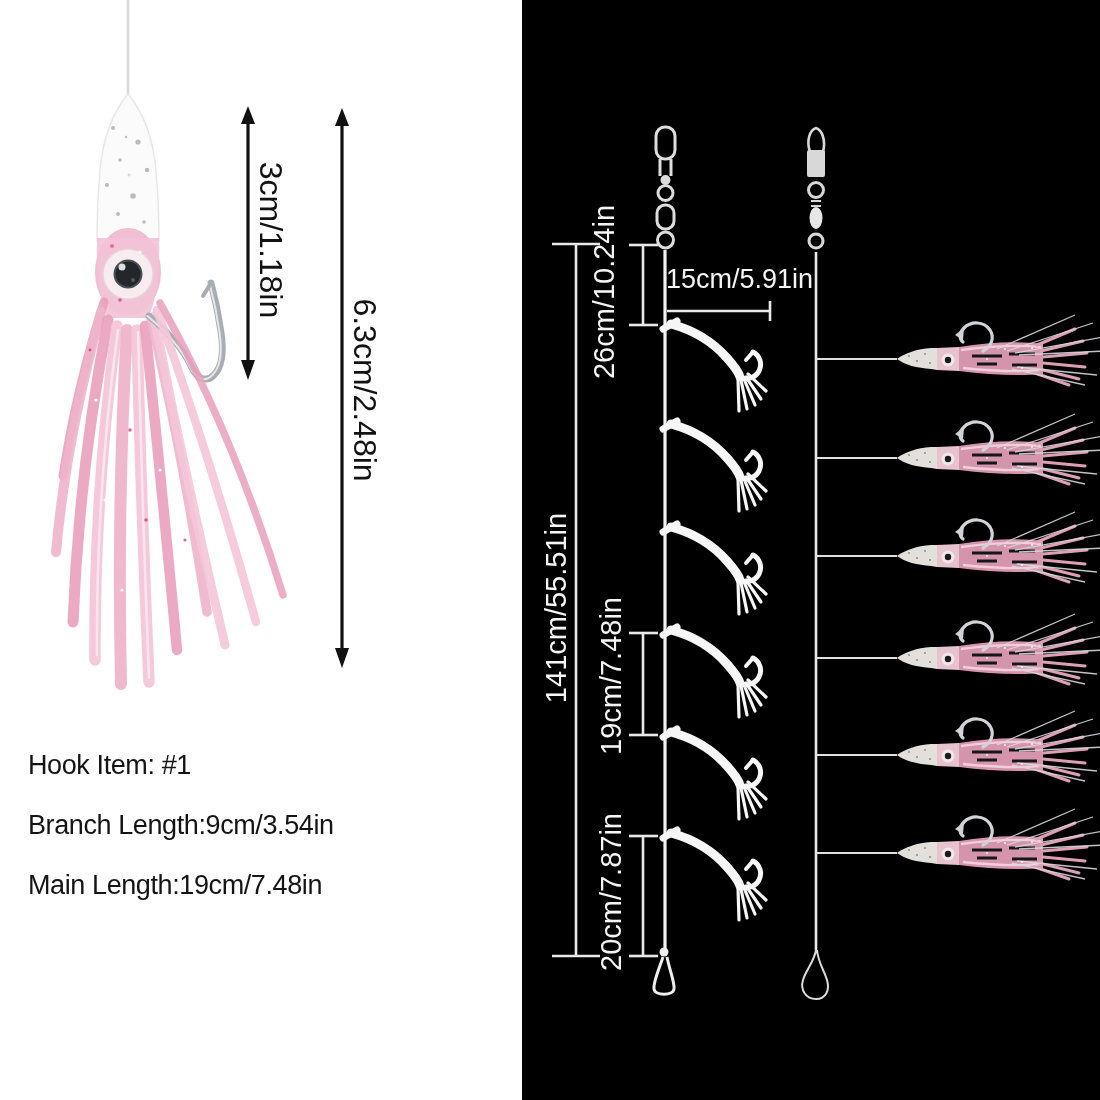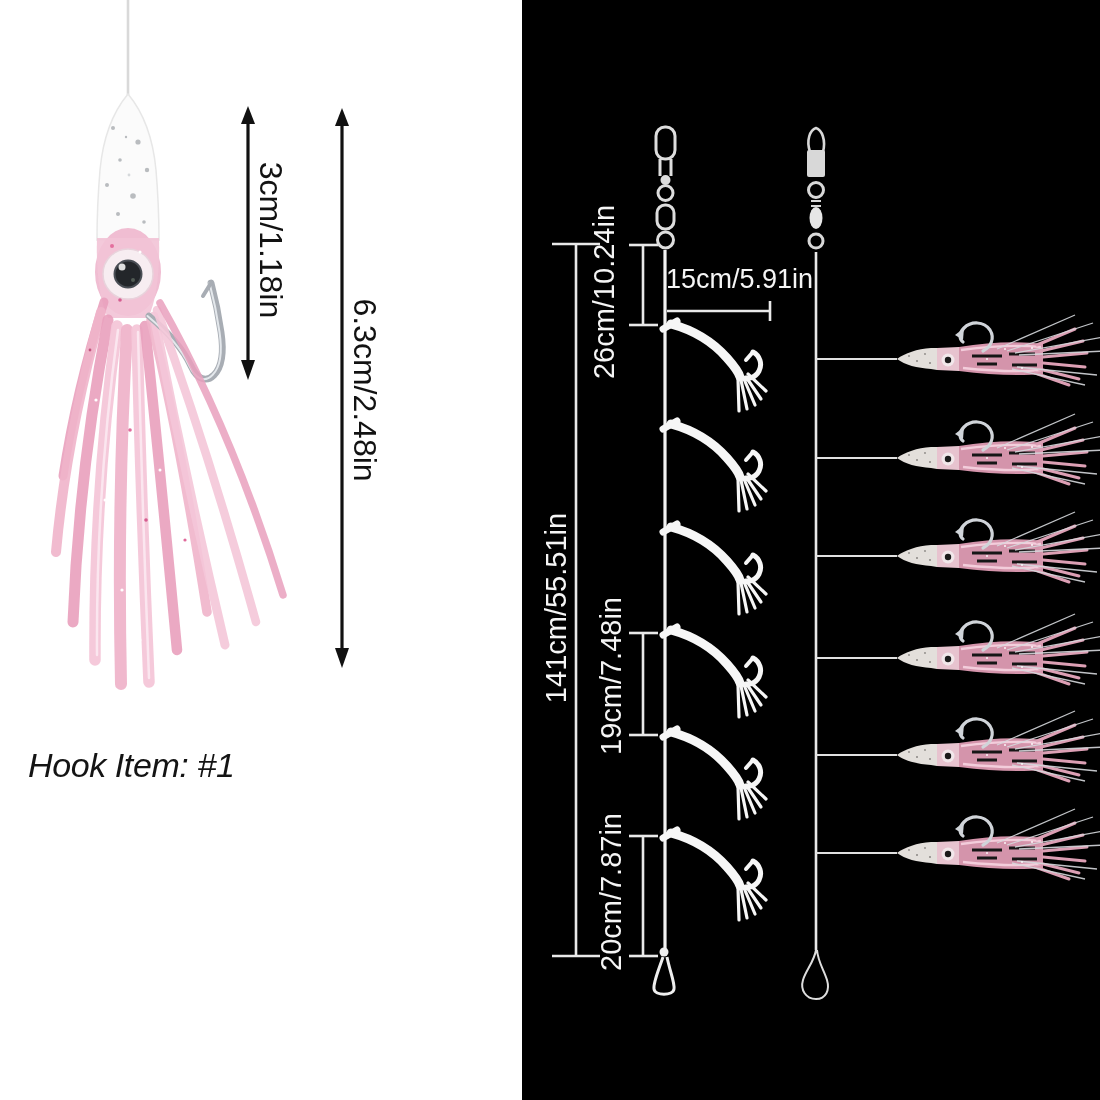--- a/index.html
+++ b/index.html
@@ -7,21 +7,21 @@
          font-family:"Liberation Sans", sans-serif;}
   .panel-left{position:absolute;left:0;top:0;width:522px;height:1100px;background:#ffffff;}
   .panel-right{position:absolute;left:522px;top:0;width:578px;height:1100px;background:#000000;}
   svg{position:absolute;left:0;top:0;display:block;}
   .vlabel{position:absolute;white-space:nowrap;transform:translate(-50%,-50%) rotate(-90deg);
           color:#f5f5f5;font-size:29px;font-weight:500;letter-spacing:0px;}
   .vlabel-dark{position:absolute;white-space:nowrap;transform:translate(-50%,-50%) rotate(90deg);
           color:#121212;font-size:32px;font-weight:500;}
   .hlabel{position:absolute;white-space:nowrap;color:#f5f5f5;font-size:27px;font-weight:500;text-align:center;}
   .specs{position:absolute;left:28px;top:735px;width:490px;color:#141414;}
-  .specs div{font-size:34px;font-weight:500;letter-spacing:-0.4px;line-height:60px;height:60px;font-style:italic;}
+  .specs div{font-size:27px;font-weight:500;letter-spacing:-0.4px;line-height:60px;height:60px;}
 </style>
 </head>
 <body>
 
 <div class="stage">
 
   <div class="panel-left">
     <svg width="522" height="1100" viewBox="0 0 522 1100">
 
       <path d="M128,0 V97" stroke="#d9d9d9" stroke-width="2.6" fill="none"></path>
@@ -106,20 +106,22 @@
         <polygon points="342,108 335,126 349,126" fill="#111"></polygon>
         <polygon points="342,668 335,648 349,648" fill="#111"></polygon>
       </g>
     </svg>
 
     <div class="vlabel-dark" style="left:270px;top:240px;">3cm/1.18in</div>
     <div class="vlabel-dark" style="left:364px;top:390px;">6.3cm/2.48in</div>
 
     <div class="specs">
       <div>Hook Item: #1</div>
+      <div>Branch Length:9cm/3.54in</div>
+      <div>Main Length:19cm/7.48in</div>
     </div>
   </div>
 
   <div class="panel-right">
     <svg width="578" height="1100" viewBox="522 0 578 1100">
       <defs>
 
         <g id="hookasm" fill="none" stroke="#f6f6f6" stroke-linecap="round">
           <path d="M-2,2 L12,-6" stroke-width="7"></path>
           <path d="M6,-3 C28,3 48,15 62,31 C70,40 74,46 75,50" stroke-width="9"></path>

